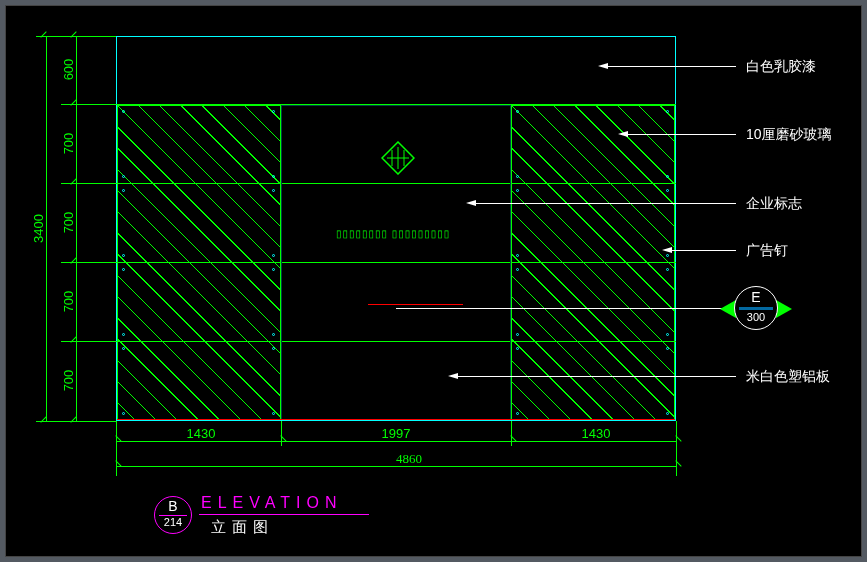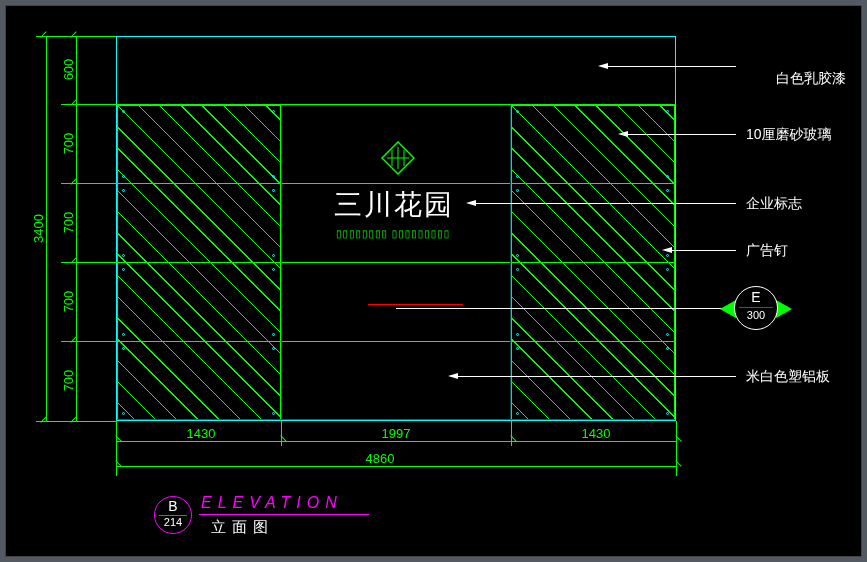--- a/index.html
+++ b/index.html
@@ -133,21 +133,21 @@
     border: 1.5px solid #fff;
     border-radius: 50%;
     background: #000;
     text-align: center;
   }
   .section-tri {
     position: absolute;
     width: 0; height: 0;
   }
   .section-letter { color:#fff; font-size:14px; line-height:20px; }
-  .section-num { color:#fff; font-size:11px; line-height:14px; border-top:1px solid #0369a1; margin:0 4px; }
+  .section-num { color:#fff; font-size:11px; line-height:14px; border-top:3px solid #0369a1; margin:0 4px; }
   .bubble-circle {
     position: absolute;
     width: 38px; height: 38px;
     border: 1.5px solid #f0f;
     border-radius: 50%;
     text-align:center;
   }
   .bubble-letter { color:#fff; font-size:14px; line-height:18px; }
   .bubble-num { color:#fff; font-size:11px; line-height:13px; border-top:1px solid #f0f; margin:0 4px;}
   .title-elev { position:absolute; color:#f0f; font-size:16px; letter-spacing:6px; }
@@ -184,21 +184,20 @@
     <div class="logo" style="left:375px; top:135px;">
       <svg viewBox="0 0 34 34">
         <path d="M17 1 L33 17 L17 33 L1 17 Z" fill="none" stroke="#0f0" stroke-width="1.5"></path>
         <line x1="11" y1="9" x2="11" y2="25" stroke="#0f0"></line>
         <line x1="17" y1="6" x2="17" y2="28" stroke="#0f0"></line>
         <line x1="23" y1="9" x2="23" y2="25" stroke="#0f0"></line>
         <line x1="6" y1="17" x2="28" y2="17" stroke="#0f0"></line>
       </svg>
     </div>
 
-    <div class="title-main" style="left:328px; top:180px;">三川花园</div>
     <div class="title-sub" style="left:330px; top:222px;">▯▯▯▯▯▯▯▯  ▯▯▯▯▯▯▯▯▯</div>
 
     <div class="fastener" style="left:116px; top:104px;"></div>
     <div class="fastener" style="left:266px; top:104px;"></div>
     <div class="fastener" style="left:116px; top:169px;"></div>
     <div class="fastener" style="left:266px; top:169px;"></div>
     <div class="fastener" style="left:116px; top:183px;"></div>
     <div class="fastener" style="left:266px; top:183px;"></div>
     <div class="fastener" style="left:116px; top:248px;"></div>
     <div class="fastener" style="left:266px; top:248px;"></div>
@@ -263,25 +262,25 @@
     <div class="tick-h" style="left:271px; top:431px;"></div>
     <div class="tick-h" style="left:501px; top:431px;"></div>
     <div class="tick-h" style="left:666px; top:431px;"></div>
     <div class="dim-text" style="left:170px; top:420px; width:50px;">1430</div>
     <div class="dim-text" style="left:365px; top:420px; width:50px;">1997</div>
     <div class="dim-text" style="left:565px; top:420px; width:50px;">1430</div>
 
     <div class="dim-line-h" style="left:110px; top:460px; width:560px;"></div>
     <div class="tick-h" style="left:106px; top:456px;"></div>
     <div class="tick-h" style="left:666px; top:456px;"></div>
-    <div class="dim-text" style="left:349px; top:445px; width:50px;">4860</div>
+    <div class="dim-text" style="left:378px; top:445px; width:50px;font-family:Liberation Serif, serif;">4860</div>
 
     <div class="leader" style="left:600px; top:60px; width:130px;"></div>
     <div class="leader-arrow" style="left:592px; top:57px;"></div>
-    <div class="label" style="left:740px; top:64px;margin-left:30px;">白色乳胶漆</div>
+    <div class="label" style="left:740px; top:52px;">白色乳胶漆</div>
 
     <div class="leader" style="left:620px; top:128px; width:110px;"></div>
     <div class="leader-arrow" style="left:612px; top:125px;"></div>
     <div class="label" style="left:740px; top:120px;">10厘磨砂玻璃</div>
 
     <div class="leader" style="left:468px; top:197px; width:262px;"></div>
     <div class="leader-arrow" style="left:460px; top:194px;"></div>
     <div class="label" style="left:740px; top:189px;">企业标志</div>
 
     <div class="leader" style="left:664px; top:244px; width:66px;"></div>
@@ -302,18 +301,18 @@
         <div class="section-num">300</div>
       </div>
     </div>
 
     <div style="position:absolute; left:148px; top:490px;">
       <div class="bubble-circle">
         <div class="bubble-letter">B</div>
         <div class="bubble-num">214</div>
       </div>
     </div>
-    <div class="title-elev" style="left:195px; top:488px;font-style:italic;">ELEVATION</div>
+    <div class="title-elev" style="left:195px; top:488px;">ELEVATION</div>
     <div class="title-underline" style="left:193px; top:508px; width:170px;"></div>
     <div class="title-elev-cn" style="left:205px; top:512px;">立面图</div>
 
   </div>
 </div>
 
 </body></html>

